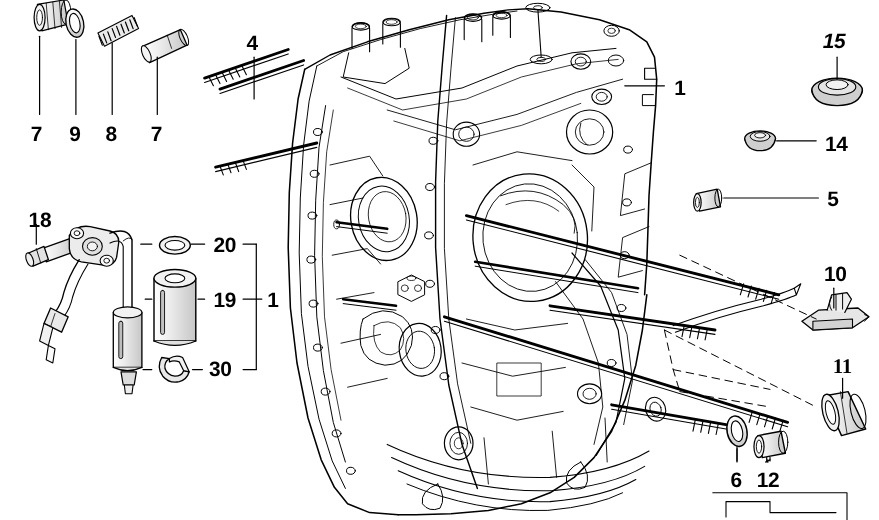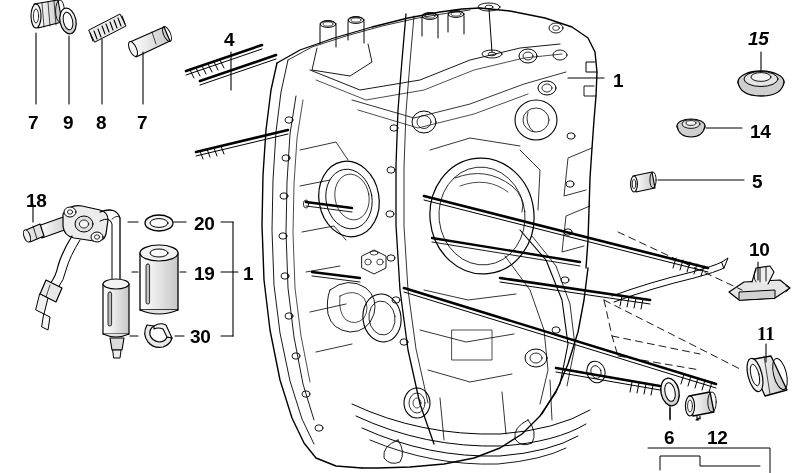--- a/index.html
+++ b/index.html
@@ -532,15 +532,15 @@
   <div class="callout" style="left:750px;top:122px;">14</div>
   <div class="callout" style="left:752px;top:172px;">5</div>
   <div class="callout" style="left:749px;top:240px;">10</div>
   <div class="callout" style="left:757px;top:324px;font-family:Liberation Serif, serif;">11</div>
   <div class="callout" style="left:26px;top:191px;">18</div>
   <div class="callout" style="left:194px;top:214px;">20</div>
   <div class="callout" style="left:194px;top:264px;text-align:right;">19</div>
   <div class="callout" style="left:190px;top:327px;">30</div>
   <div class="callout" style="left:243px;top:264px;">1</div>
   <div class="callout" style="left:664px;top:428px;">6</div>
-  <div class="callout" style="left:688px;top:428px;margin-left:19px;">12</div>
+  <div class="callout" style="left:688px;top:428px;">12</div>
 
 </div>
 
 </body></html>

